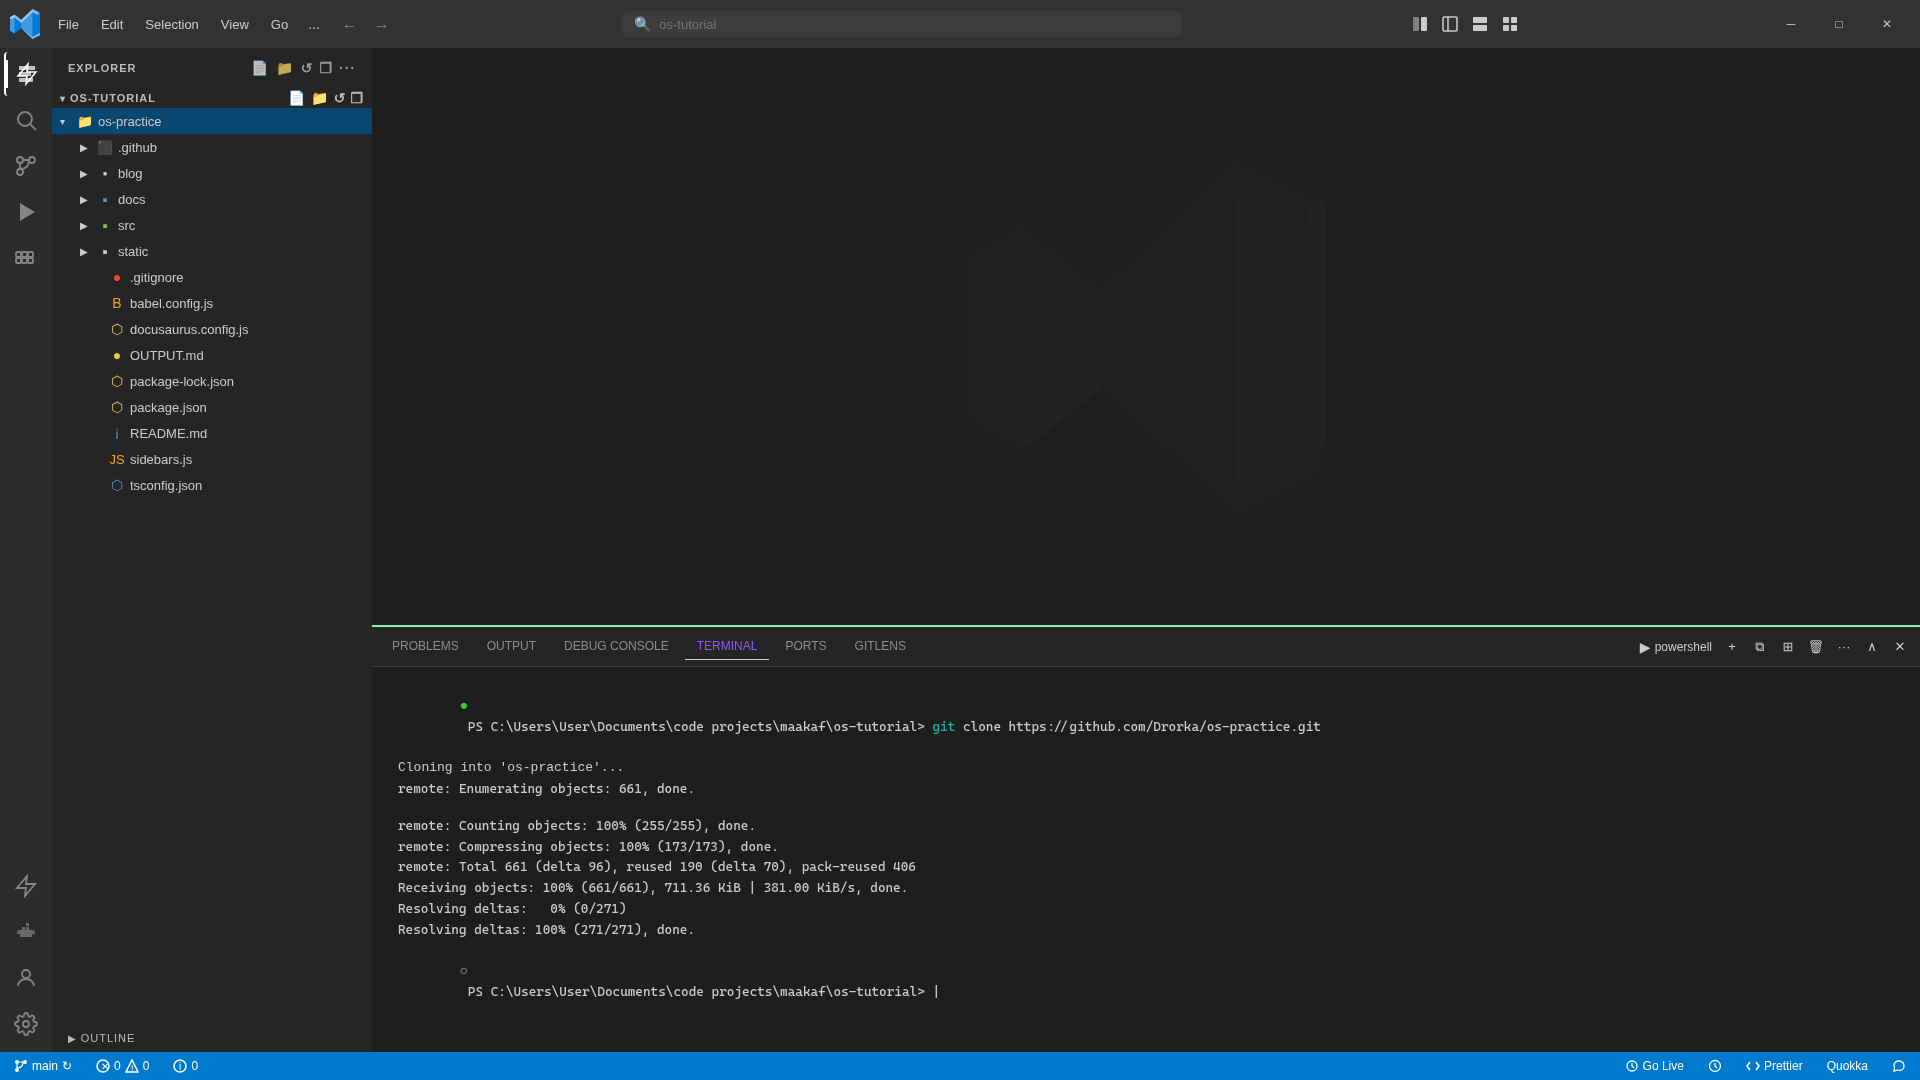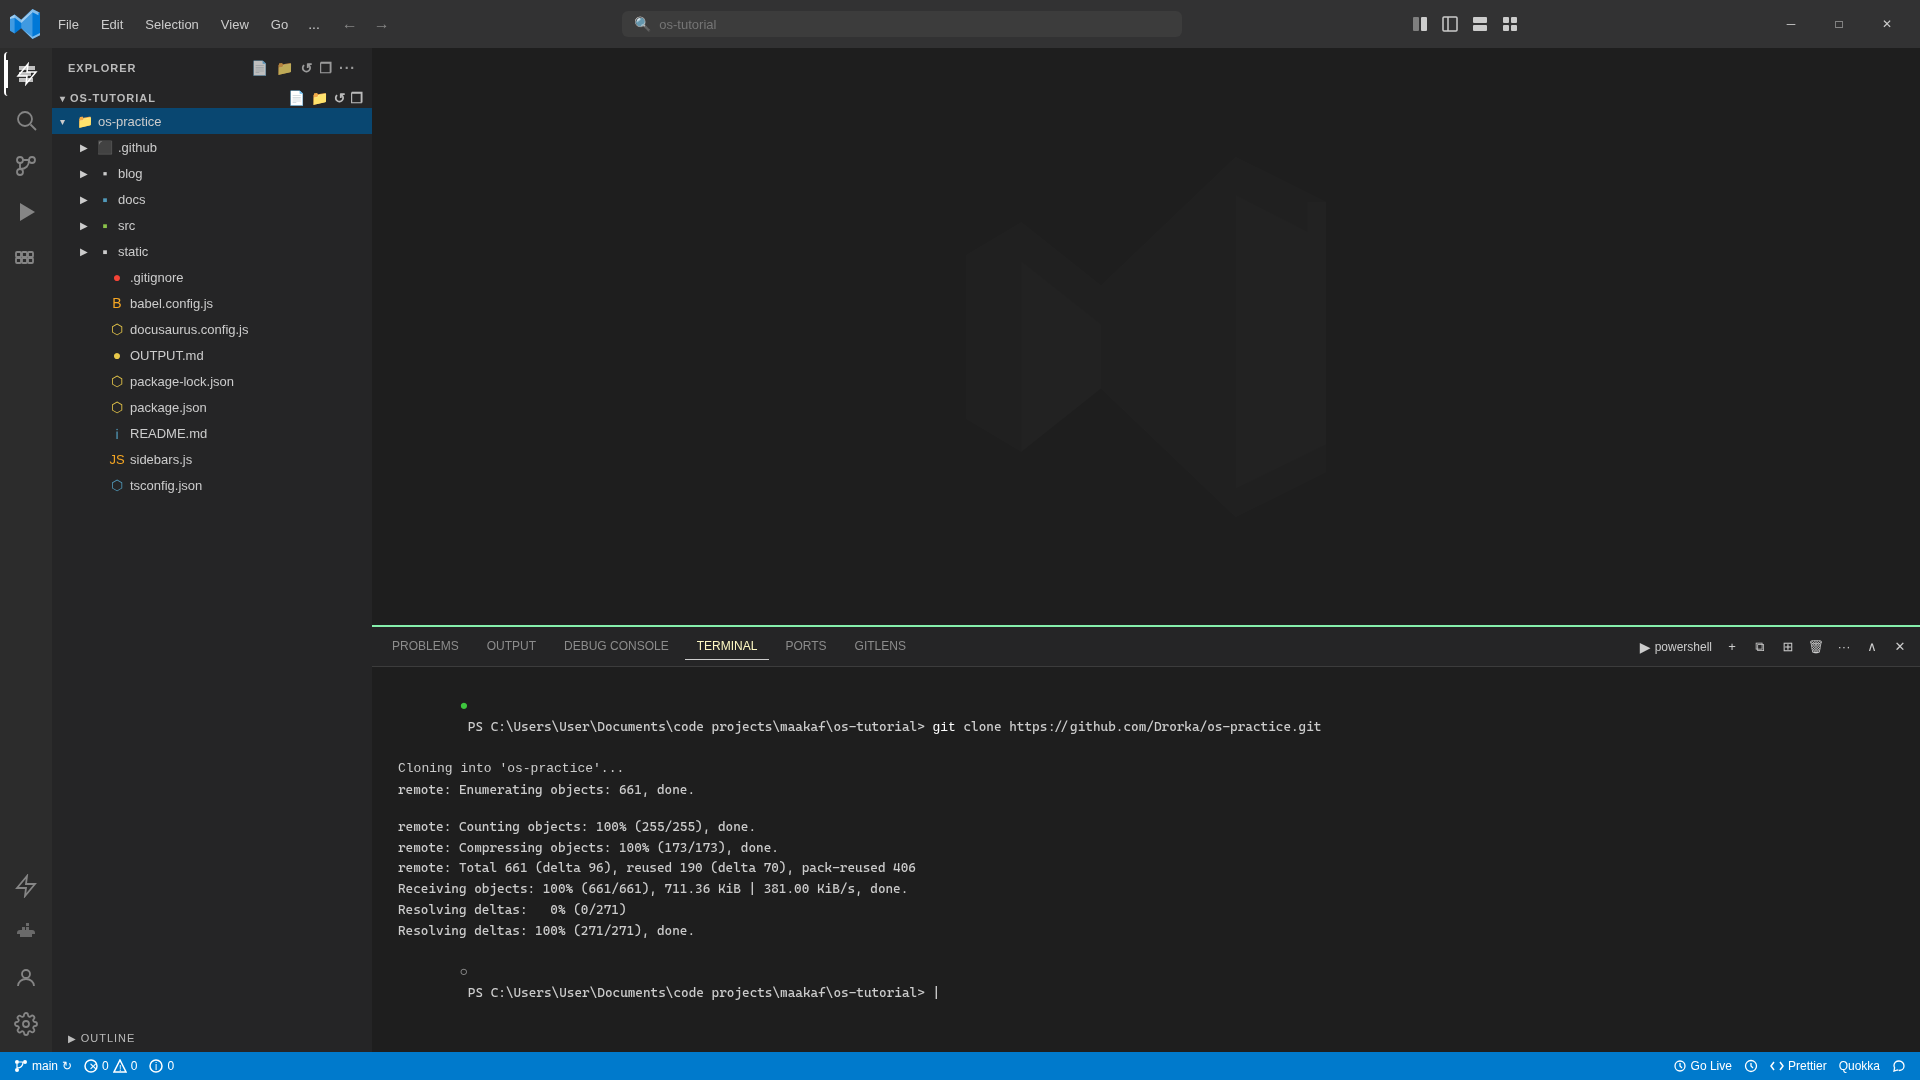--- a/index.html
+++ b/index.html
@@ -265,21 +265,21 @@
     }
     .terminal-tab {
       padding: 6px 12px;
       font-size: 12px;
       color: #8c8c8c;
       cursor: pointer;
       border-bottom: 1px solid transparent;
       margin-right: 4px;
     }
     .terminal-tab.active {
-      color: #fef9c3;
+      color: #8b5cf6;
       border-bottom: 1px solid #cccccc;
     }
     .terminal-tab-spacer { flex: 1; }
     .terminal-controls {
       display: flex;
       align-items: center;
       gap: 4px;
     }
     .terminal-ctrl-btn {
       width: 24px;
@@ -315,20 +315,21 @@
     
     #statusbar {
       height: 28px;
       background: #007acc;
       display: flex;
       align-items: center;
       padding: 0 8px;
       font-size: 12px;
       color: #ffffff;
       flex-shrink: 0;
+      gap: 12px;
     }
     .statusbar-item {
       padding: 0 6px;
       display: flex;
       align-items: center;
       gap: 4px;
       cursor: pointer;
       height: 100%;
     }
     .statusbar-spacer { flex: 1; }
@@ -640,21 +641,21 @@
           <div class="terminal-ctrl-btn">🗑</div>
           <div class="terminal-ctrl-btn">···</div>
           <div class="terminal-ctrl-btn">∧</div>
           <div class="terminal-ctrl-btn">✕</div>
         </div>
       </div>
 
       <div id="terminal-content">
         <div class="term-line">
           <span style="color:#3ec63e; font-size:12px;">●</span>
-          <span style="color:#cccccc;"> PS C:\Users\User\Documents\code projects\maakaf\os-tutorial&gt; </span><span style="color:#ffffff;font-family:Liberation Mono, monospace;">git</span><span style="color:#cccccc;"> clone https://github.com/Drorka/os-practice.git</span>
+          <span style="color:#cccccc;"> PS C:\Users\User\Documents\code projects\maakaf\os-tutorial&gt; </span><span style="color:#14b8a6;">git</span><span style="color:#cccccc;"> clone https://github.com/Drorka/os-practice.git</span>
         </div>
         <div class="term-line" style="padding-left:14px;font-family:Liberation Mono, monospace;">Cloning into 'os-practice'...</div>
         <div class="term-line" style="padding-left:14px;">remote: Enumerating objects: 661, done.</div>
         <div class="term-line" style="padding-left:14px;margin-top:16px;">remote: Counting objects: 100% (255/255), done.</div>
         <div class="term-line" style="padding-left:14px;">remote: Compressing objects: 100% (173/173), done.</div>
         <div class="term-line" style="padding-left:14px;">remote: Total 661 (delta 96), reused 190 (delta 70), pack-reused 406</div>
         <div class="term-line" style="padding-left:14px;">Receiving objects: 100% (661/661), 711.36 KiB | 381.00 KiB/s, done.</div>
         <div class="term-line" style="padding-left:14px;">Resolving deltas:   0% (0/271)</div>
         <div class="term-line" style="padding-left:14px;">Resolving deltas: 100% (271/271), done.</div>
         <div class="term-line">

